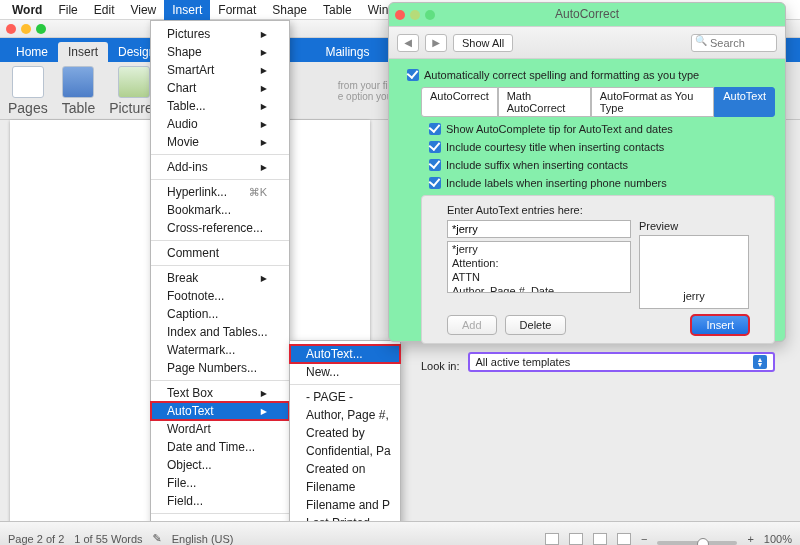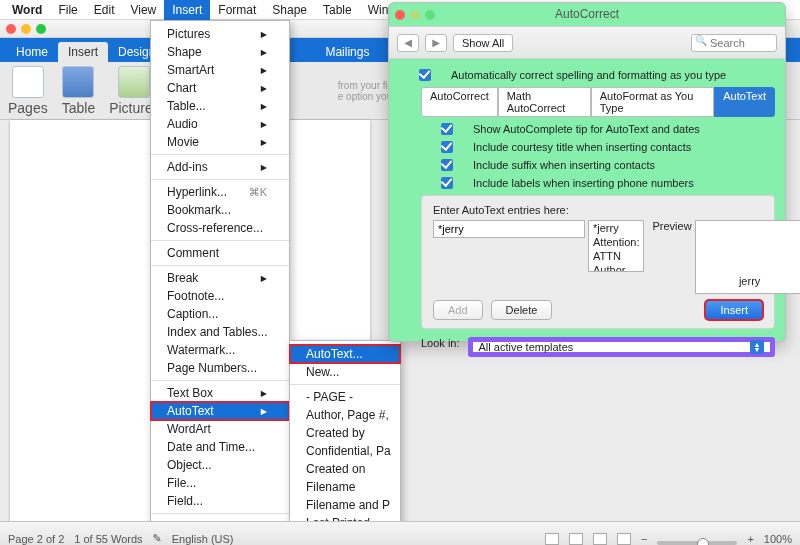--- a/index.html
+++ b/index.html
@@ -55,42 +55,42 @@
   .acbar { height:24px; display:flex; align-items:center; padding:0 6px; border-bottom:1px solid #d2d2d2; }
   .acbar .title{position:absolute;left:0;right:0;text-align:center;font-size:12px;color:#555;top:4px;pointer-events:none}
   .actool { height:32px; display:flex; align-items:center; padding:0 8px; gap:6px; border-bottom:1px solid #d2d2d2; background:linear-gradient(#f4f4f4,#e6e6e6);}
   .nav{width:22px;height:18px;border:1px solid #bbb;border-radius:3px;background:#fff;display:flex;align-items:center;justify-content:center;font-size:10px;color:#888}
   .pill{padding:2px 8px;border:1px solid #bbb;border-radius:3px;background:#fff;font-size:11px}
   .search{margin-left:auto;position:relative}
   .search input{height:18px;width:86px;border:1px solid #bbb;border-radius:3px;padding:0 6px 0 18px;font-size:11px;background:#fff}
   .search::before{content:"🔍";position:absolute;left:4px;top:1px;font-size:10px;opacity:.6}
 
   .acbody{padding:8px 10px 10px;font-size:11px;}
-  .chk{display:flex;align-items:flex-end;gap:20px;margin:2px 0 6px 20px}
+  .chk{display:flex;align-items:flex-end;gap:5px;margin:2px 0 6px 8px}
   .chk .box{width:12px;height:12px;background:#2b7bd6;border-radius:2px;position:relative}
   .chk .box::after{content:"";position:absolute;left:2px;top:-1px;width:5px;height:8px;border:solid #fff;border-width:0 2px 2px 0;transform:rotate(40deg)}
   .seg{display:flex;gap:0;margin:0 0 6px 22px}
   .seg .s{padding:2px 8px;border:1px solid #bbb;background:#fff;font-size:11px}
   .seg .s:first-child{border-radius:3px 0 0 3px}
   .seg .s:last-child{border-radius:0 3px 3px 0}
   .seg .s.active{background:#2b7bd6;color:#fff;border-color:#2b7bd6}
   .sub{margin-left:22px}
-  .panel{margin:0 0 0 22px;border:1px solid #d2d2d2;border-radius:4px;padding:8px 11px;background:#ececec}
+  .panel{margin:0 0 0 22px;border:1px solid #d2d2d2;border-radius:4px;padding:8px 25px;background:#ececec}
   .row{display:flex;gap:8px;align-items:flex-start}
-  .col{display:flex;flex-direction:row;gap:3px}
+  .col{display:flex;flex-direction:column;gap:3px}
   input.tf{height:18px;border:1px solid #b3b3b3;padding:0 4px;font-size:11px;background:#fff}
   .listbox{border:1px solid #b3b3b3;background:#fff;height:52px;overflow:hidden;font-size:11px}
   .listbox div{padding:1px 4px}
   .preview{border:1px solid #b3b3b3;background:#fff;width:110px;height:74px;display:flex;align-items:flex-end;justify-content:center;padding-bottom:6px;font-size:11px}
   .btnrow{display:flex;gap:8px;margin-top:6px;align-items:center}
   .btn{padding:3px 14px;border:1px solid #b3b3b3;border-radius:4px;background:linear-gradient(#fff,#eee);font-size:11px}
   .btn.dis{color:#aaa}
   .btn.primary{background:linear-gradient(#4f97f0,#1d6fe0);color:#fff;border-color:#1d6fe0}
-  .lookin{margin:8px 0 0 22px;display:flex;align-items:flex-start;gap:8px}
-  .select{flex:1;height:20px;border:5px solid #8b5cf6;background:#fff;border-radius:3px;display:flex;align-items:center;justify-content:space-between;padding:0 6px;font-size:11px}
+  .lookin{margin:8px 0 0 22px;display:flex;align-items:flex-end;gap:8px}
+  .select{flex:1;height:20px;border:2px solid #8b5cf6;background:#fff;border-radius:3px;display:flex;align-items:center;justify-content:space-between;padding:0 6px;font-size:11px}
   .select .car{width:14px;height:14px;background:#2b7bd6;border-radius:2px;display:flex;flex-direction:column;align-items:center;justify-content:center;color:#fff;font-size:7px;line-height:5px}
 </style>
 </head>
 <body>
 
 <div class="menubar">
   <span class="app">Word</span>
   <span class="mitem">File</span>
   <span class="mitem">Edit</span>
   <span class="mitem">View</span>

